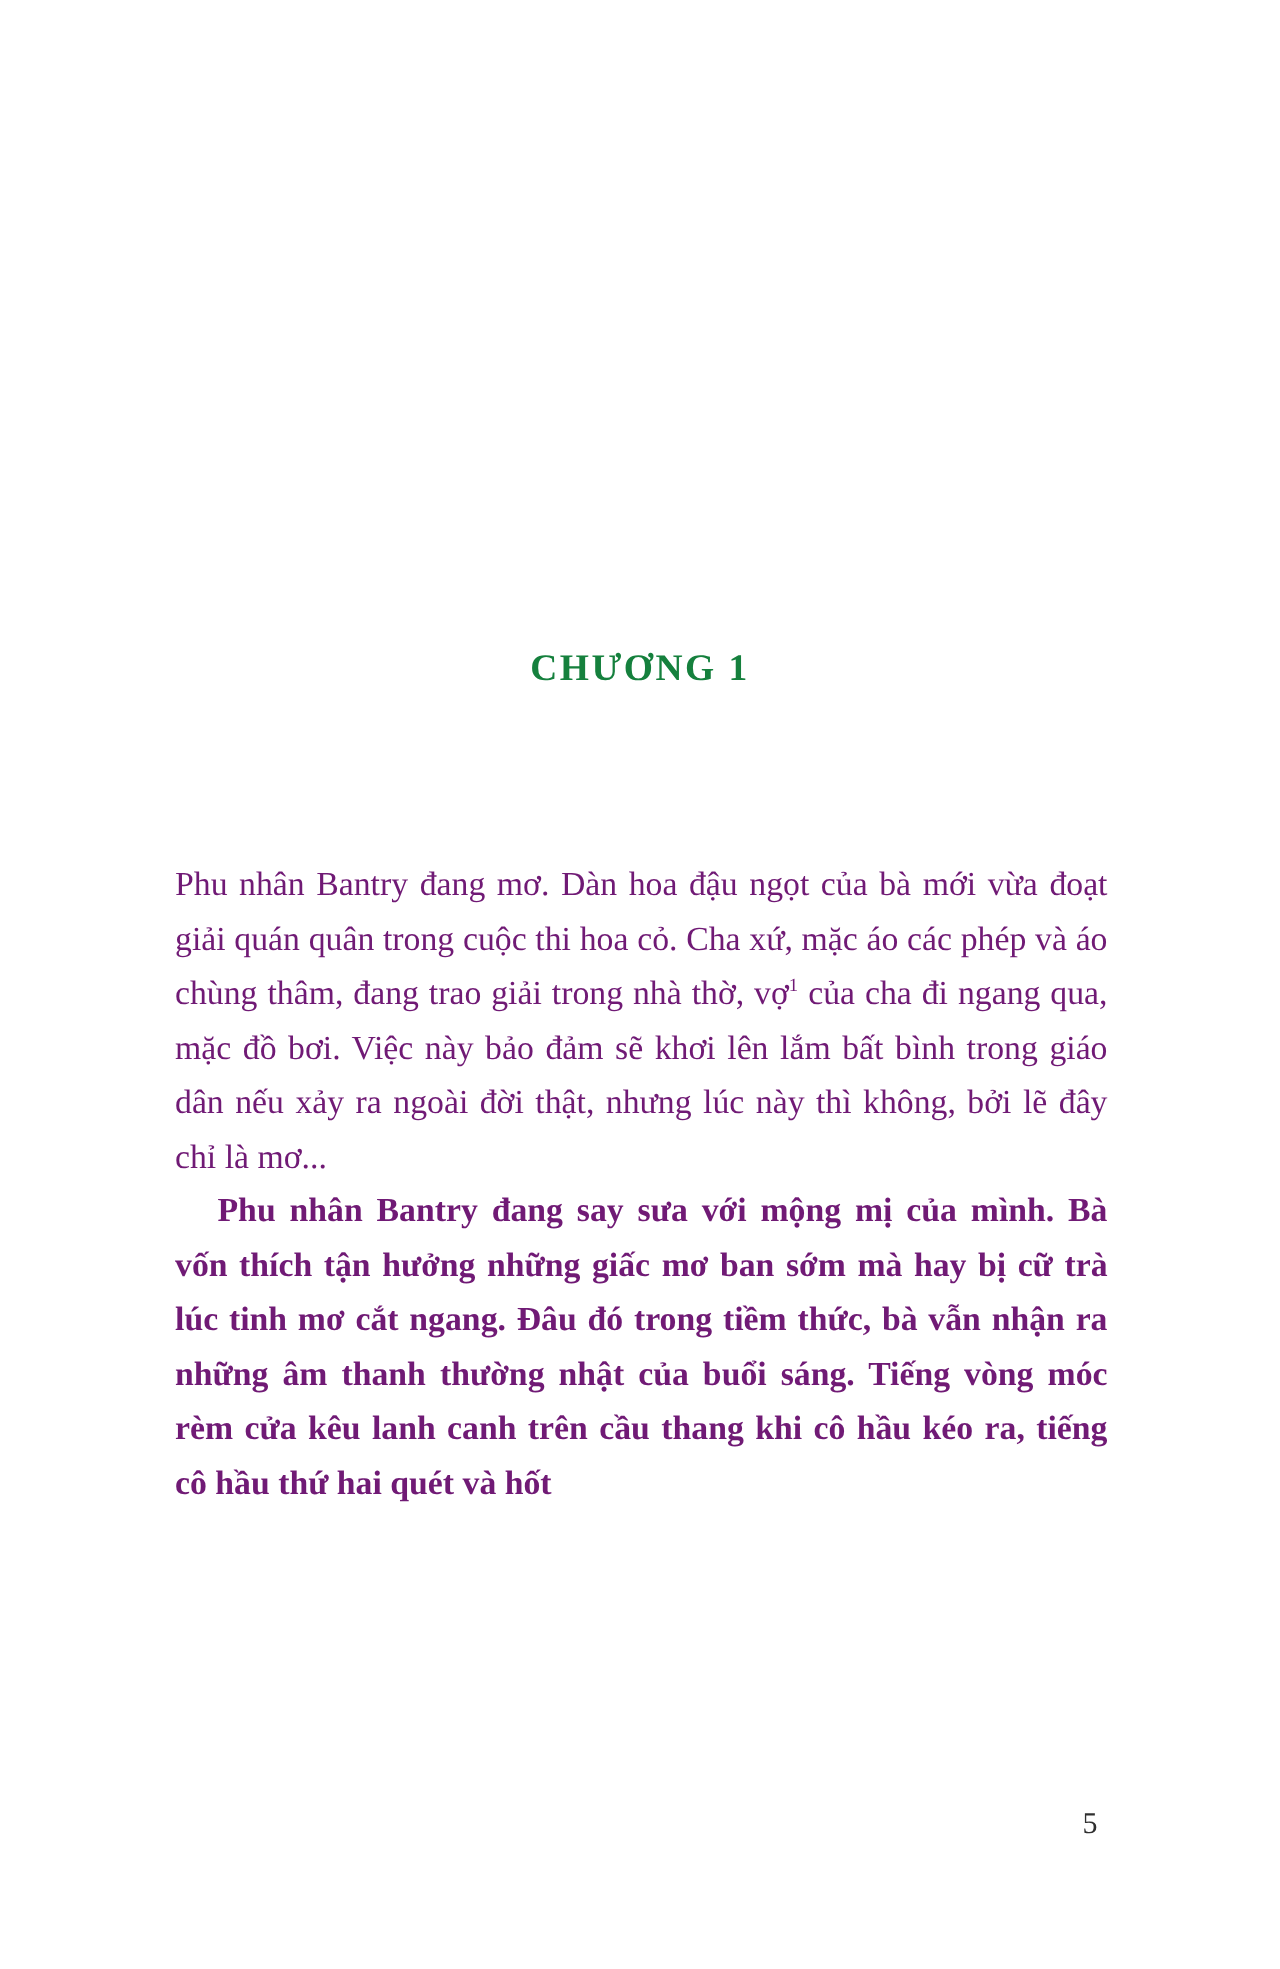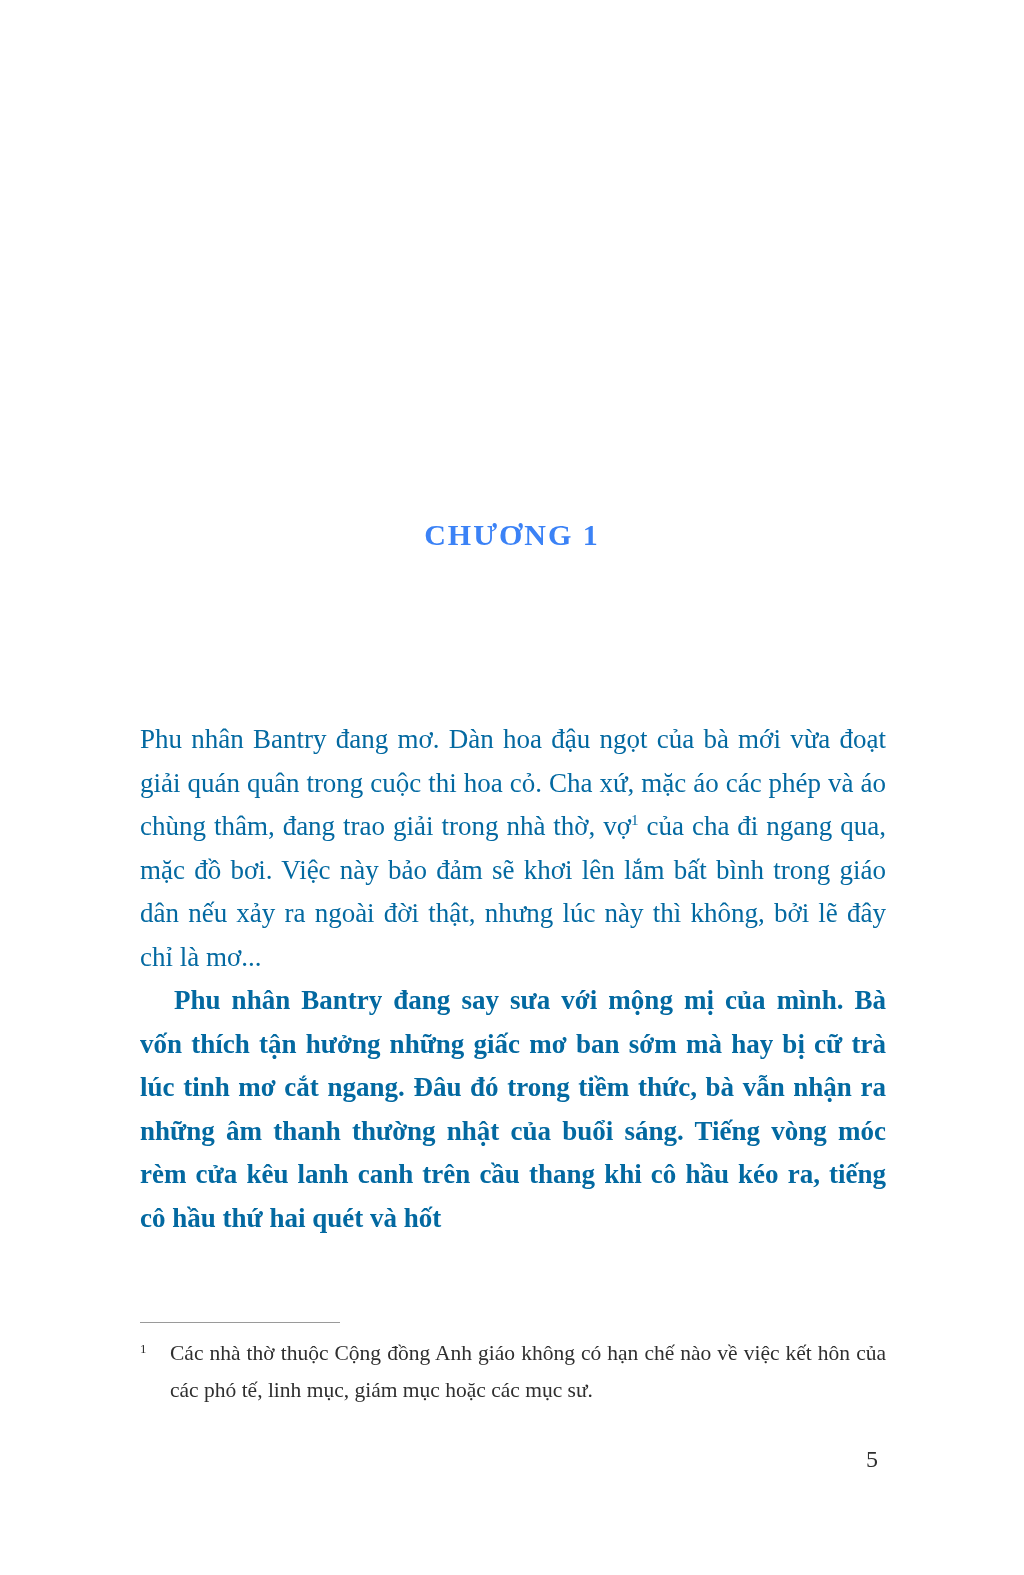--- a/index.html
+++ b/index.html
@@ -20,32 +20,31 @@
   .chapter-title {
     position: absolute;
     top: 518px;
     left: 0;
     right: 0;
     margin: 0;
     text-align: center;
     font-size: 30px;
     font-weight: 600;
     letter-spacing: 2px;
-    color: #3b82f6;
+    color: #15803d;
   }
   .body-text {
     position: absolute;
     top: 686px;
     left: 140px;
     width: 746px;
     font-size: 27px;
     line-height: 43.5px;
     text-align: justify;
-    color: #0369a1;
-    margin-top: 32px;
+    color: #701a75;
   }
   .para {
     margin: 0;
   }
   .para-indent {
     text-indent: 34px;
     font-weight: bold;
   }
   .fn-ref {
     font-size: 15px;
@@ -92,20 +91,16 @@
 
 <div class="page">
 
   <h1 class="chapter-title">CHƯƠNG 1</h1>
 
   <div class="body-text">
     <p class="para"><span>Phu nhân Bantry đang mơ. Dàn hoa đậu ngọt của bà mới vừa đoạt giải quán quân trong cuộc thi hoa cỏ. Cha xứ, mặc áo các phép và áo chùng thâm, đang trao giải trong nhà thờ, vợ</span><sup class="fn-ref">1</sup><span> của cha đi ngang qua, mặc đồ bơi. Việc này bảo đảm sẽ khơi lên lắm bất bình trong giáo dân nếu xảy ra ngoài đời thật, nhưng lúc này thì không, bởi lẽ đây chỉ là mơ...</span></p>
     <p class="para para-indent">Phu nhân Bantry đang say sưa với mộng mị của mình. Bà vốn thích tận hưởng những giấc mơ ban sớm mà hay bị cữ trà lúc tinh mơ cắt ngang. Đâu đó trong tiềm thức, bà vẫn nhận ra những âm thanh thường nhật của buổi sáng. Tiếng vòng móc rèm cửa kêu lanh canh trên cầu thang khi cô hầu kéo ra, tiếng cô hầu thứ hai quét và hốt</p>
   </div>
 
-  <div class="footnote-area">
-    <div class="footnote-divider"></div>
-    <div class="footnote"><sup class="fn-marker">1</sup><span>Các nhà thờ thuộc Cộng đồng Anh giáo không có hạn chế nào về việc kết hôn của các phó tế, linh mục, giám mục hoặc các mục sư.</span></div>
-  </div>
 
   <div class="page-number">5</div>
 
 </div>
 
 </body></html>

